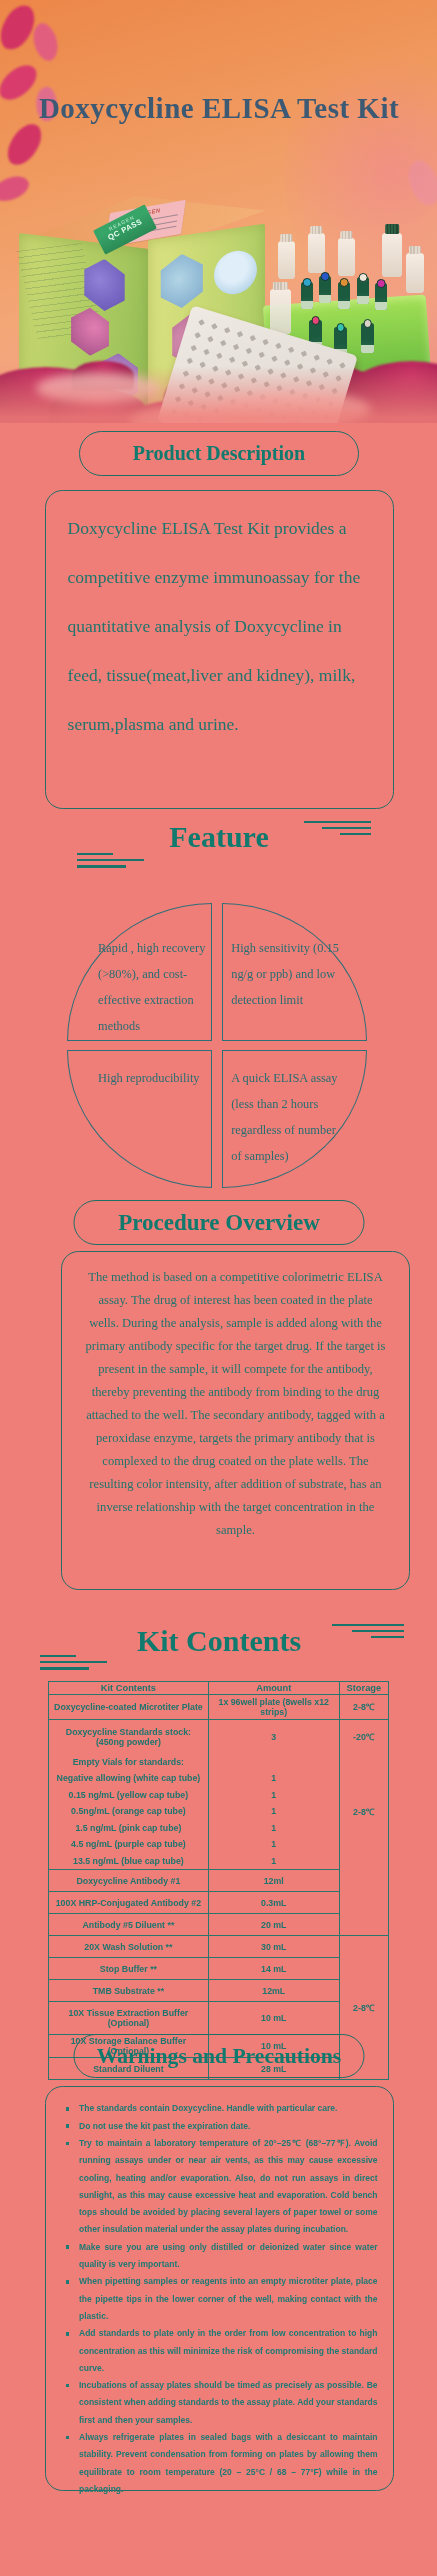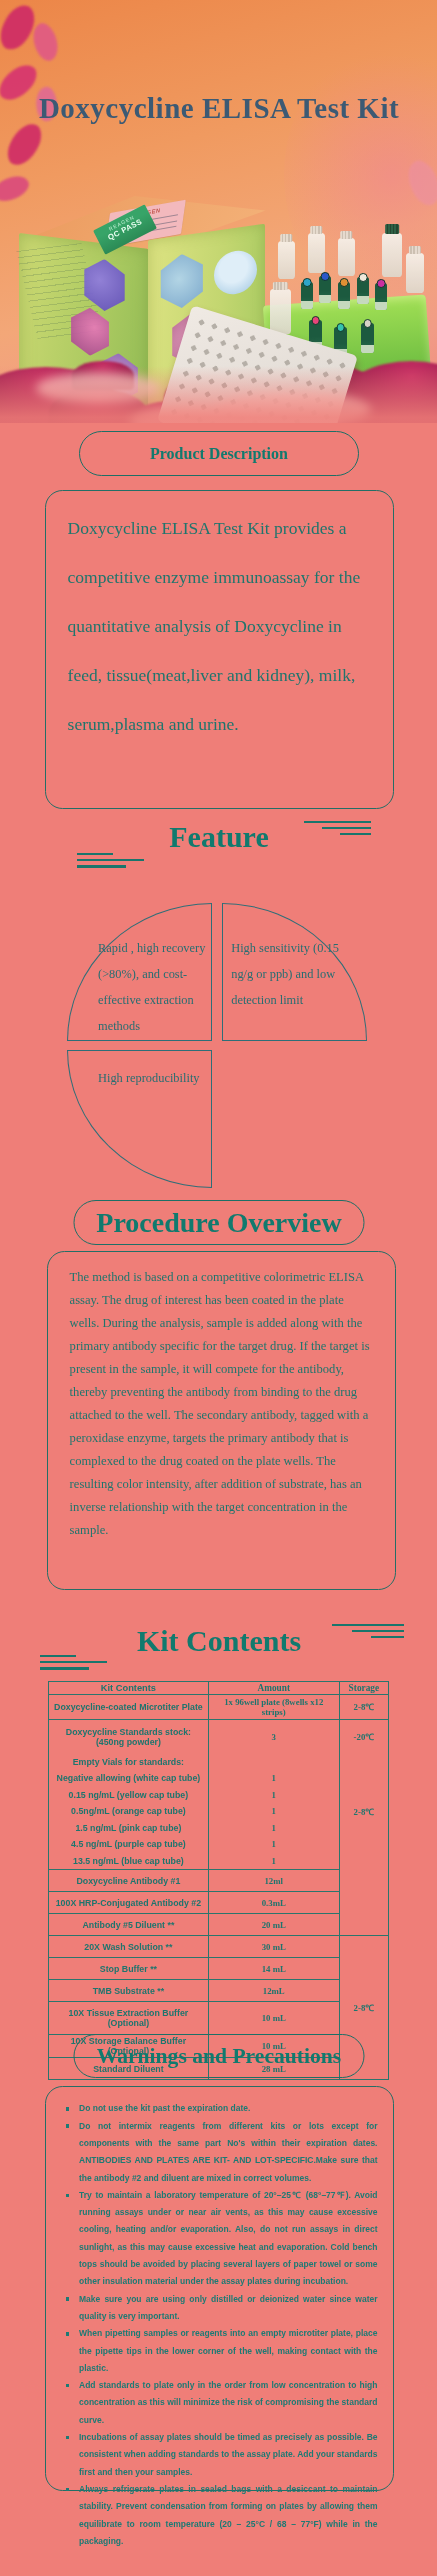--- a/index.html
+++ b/index.html
@@ -79,21 +79,21 @@
   .q-tr{border-radius:0 100% 0 0;}
   .q-bl{border-radius:0 0 0 100%;}
   .q-br{border-radius:0 0 100% 0;}
   .quad p{margin:0;}
 
   
   table.kit{position:absolute;left:48px;top:1681px;width:341px;border-collapse:collapse;
         font-family:"Liberation Sans",sans-serif;font-size:8.8px;font-weight:600;color:#1e756e;
         border:1px solid #2a756d;}
   table.kit td,table.kit th{padding:1px 3.1px;text-align:center;vertical-align:middle;}
-  .vl{border-left:0.8px solid #2a756d;font-family:Liberation Serif, serif;}
+  .vl{border-left:0.8px solid #2a756d;}
   .hb{border-bottom:0.8px solid #2a756d;}
   th.kh{font-size:9.3px;font-weight:700;}
   td.left{text-align:left;padding-left:7.2px;}
   tr.sr td{height:16.5px;padding-top:0;padding-bottom:0;}
   tr.ar td{height:19px;}
 
   
   .warnbox{position:absolute;left:45px;top:2086px;width:347px;height:403px;border:1.5px solid #246e66;border-radius:17.5px;}
   .warnbox ul{margin:13.4px 15.5px 0 17.5px;padding:0;list-style:none;
         font-family:"Liberation Sans",sans-serif;font-size:8.5px;line-height:17.3px;
@@ -205,21 +205,21 @@
     <div class="mound" style="left:342px;top:361px;width:139px;height:77px;"></div>
     <div class="plate">
         <div class="wells"></div>
       </div>
     <div class="fog" style="left:36px;top:373px;width:124px;height:31px;"></div>
     <div class="fog" style="left:216px;top:392px;width:155px;height:36px;"></div>
     <div class="fog" style="left:129px;top:407px;width:134px;height:29px;"></div>
     <div class="hero-fade"></div>
   </div>
 
-  <div class="pill" style="top:431px;width:278px;height:43px;font-size:16px;">
+  <div class="pill" style="top:431px;width:278px;height:43px;font-size:20px;">
     <span>Product Description</span>
   </div>
 
   <div class="tbox" style="left:45px;top:490px;width:347px;height:317px;">
     <p style="margin:13.4px 21.6px 0 21.6px;font-size:17.5px;line-height:49px;">Doxycycline ELISA Test Kit provides a competitive enzyme immunoassay for the quantitative analysis of Doxycycline in feed, tissue(meat,liver and kidney), milk, serum,plasma and urine.</p>
   </div>
 
   <div class="heading" style="top:820px;">
     <span>Feature</span>
     <div class="deco" style="left:77px;top:29px;width:67px;">
@@ -237,27 +237,30 @@
   <div class="abs" style="left:67px;top:903px;width:304px;height:289px;">
     <div class="quad q-tl" style="left:0;top:0;width:143px;height:136px;">
       <p style="margin:31px 5.2px 0 30px;">Rapid , high recovery (&gt;80%), and cost-effective extraction methods</p>
     </div>
     <div class="quad q-tr" style="left:155px;top:0;width:143px;height:136px;">
       <p style="margin:31px 20.6px 0 8.2px;">High sensitivity (0.15 ng/g or ppb) and low detection limit</p>
     </div>
     <div class="quad q-bl" style="left:0;top:147px;width:143px;height:136px;">
       <p style="margin:14.4px 4.1px 0 30px;">High reproducibility</p>
     </div>
-  </div>
-
-  <div class="pill" style="top:1200px;width:289px;height:43px;font-size:28px;">
+    <div class="quad q-br" style="left:155px;top:147px;width:143px;height:136px;">
+      <p style="margin:14.4px 23px 0 8.2px;">A quick ELISA assay (less than 2 hours regardless of number of samples)</p>
+    </div>
+  </div>
+
+  <div class="pill" style="top:1200px;width:289px;height:43px;font-size:23px;">
     <span>Procedure Overview</span>
   </div>
 
-  <div class="tbox" style="left:47px;top:1251px;width:347px;height:337px;">
+  <div class="tbox" style="left:61px;top:1251px;width:347px;height:337px;text-align:center;">
     <p style="margin:14.4px 21.6px 0 21.6px;font-size:12.6px;line-height:23px;">The method is based on a competitive colorimetric ELISA assay. The drug of interest has been coated in the plate wells. During the analysis, sample is added along with the primary antibody specific for the target drug. If the target is present in the sample, it will compete for the antibody, thereby preventing the antibody from binding to the drug attached to the well. The secondary antibody, tagged with a peroxidase enzyme, targets the primary antibody that is complexed to the drug coated on the plate wells. The resulting color intensity, after addition of substrate, has an inverse relationship with the target concentration in the sample.</p>
   </div>
 
   <div class="heading" style="top:1624px;">
     <span>Kit Contents</span>
     <div class="deco" style="left:40px;top:27px;width:67px;">
         <i style="width:36px;"></i>
         <i style="width:67px;"></i>
         <i style="width:49px;"></i>
       </div>
@@ -354,22 +357,22 @@
     </tr>
   </tbody>
     </table>
 
   <div class="pill" style="top:2034px;width:289px;height:42px;font-size:21.6px;">
     <span>Warnings and Precautions</span>
   </div>
 
   <div class="warnbox">
     <ul>
+      <li>The standards contain Doxycycline. Handle with particular care.</li>
       <li>Do not use the kit past the expiration date.</li>
-      <li>Do not intermix reagents from different kits or lots except for components with the same part No's within their expiration dates. ANTIBODIES AND PLATES ARE KIT- AND LOT-SPECIFIC.Make sure that the antibody #2 and diluent are mixed in correct volumes.</li>
       <li>Try to maintain a laboratory temperature of 20°–25℃ (68°–77℉). Avoid running assays under or near air vents, as this may cause excessive cooling, heating and/or evaporation. Also, do not run assays in direct sunlight, as this may cause excessive heat and evaporation. Cold bench tops should be avoided by placing several layers of paper towel or some other insulation material under the assay plates during incubation.</li>
       <li>Make sure you are using only distilled or deionized water since water quality is very important.</li>
       <li>When pipetting samples or reagents into an empty microtiter plate, place the pipette tips in the lower corner of the well, making contact with the plastic.</li>
       <li>Add standards to plate only in the order from low concentration to high concentration as this will minimize the risk of compromising the standard curve.</li>
       <li>Incubations of assay plates should be timed as precisely as possible. Be consistent when adding standards to the assay plate. Add your standards first and then your samples.</li>
       <li>Always refrigerate plates in sealed bags with a desiccant to maintain stability. Prevent condensation from forming on plates by allowing them equilibrate to room temperature (20 – 25°C / 68 – 77°F) while in the packaging.</li>
     </ul>
   </div>
 
 

